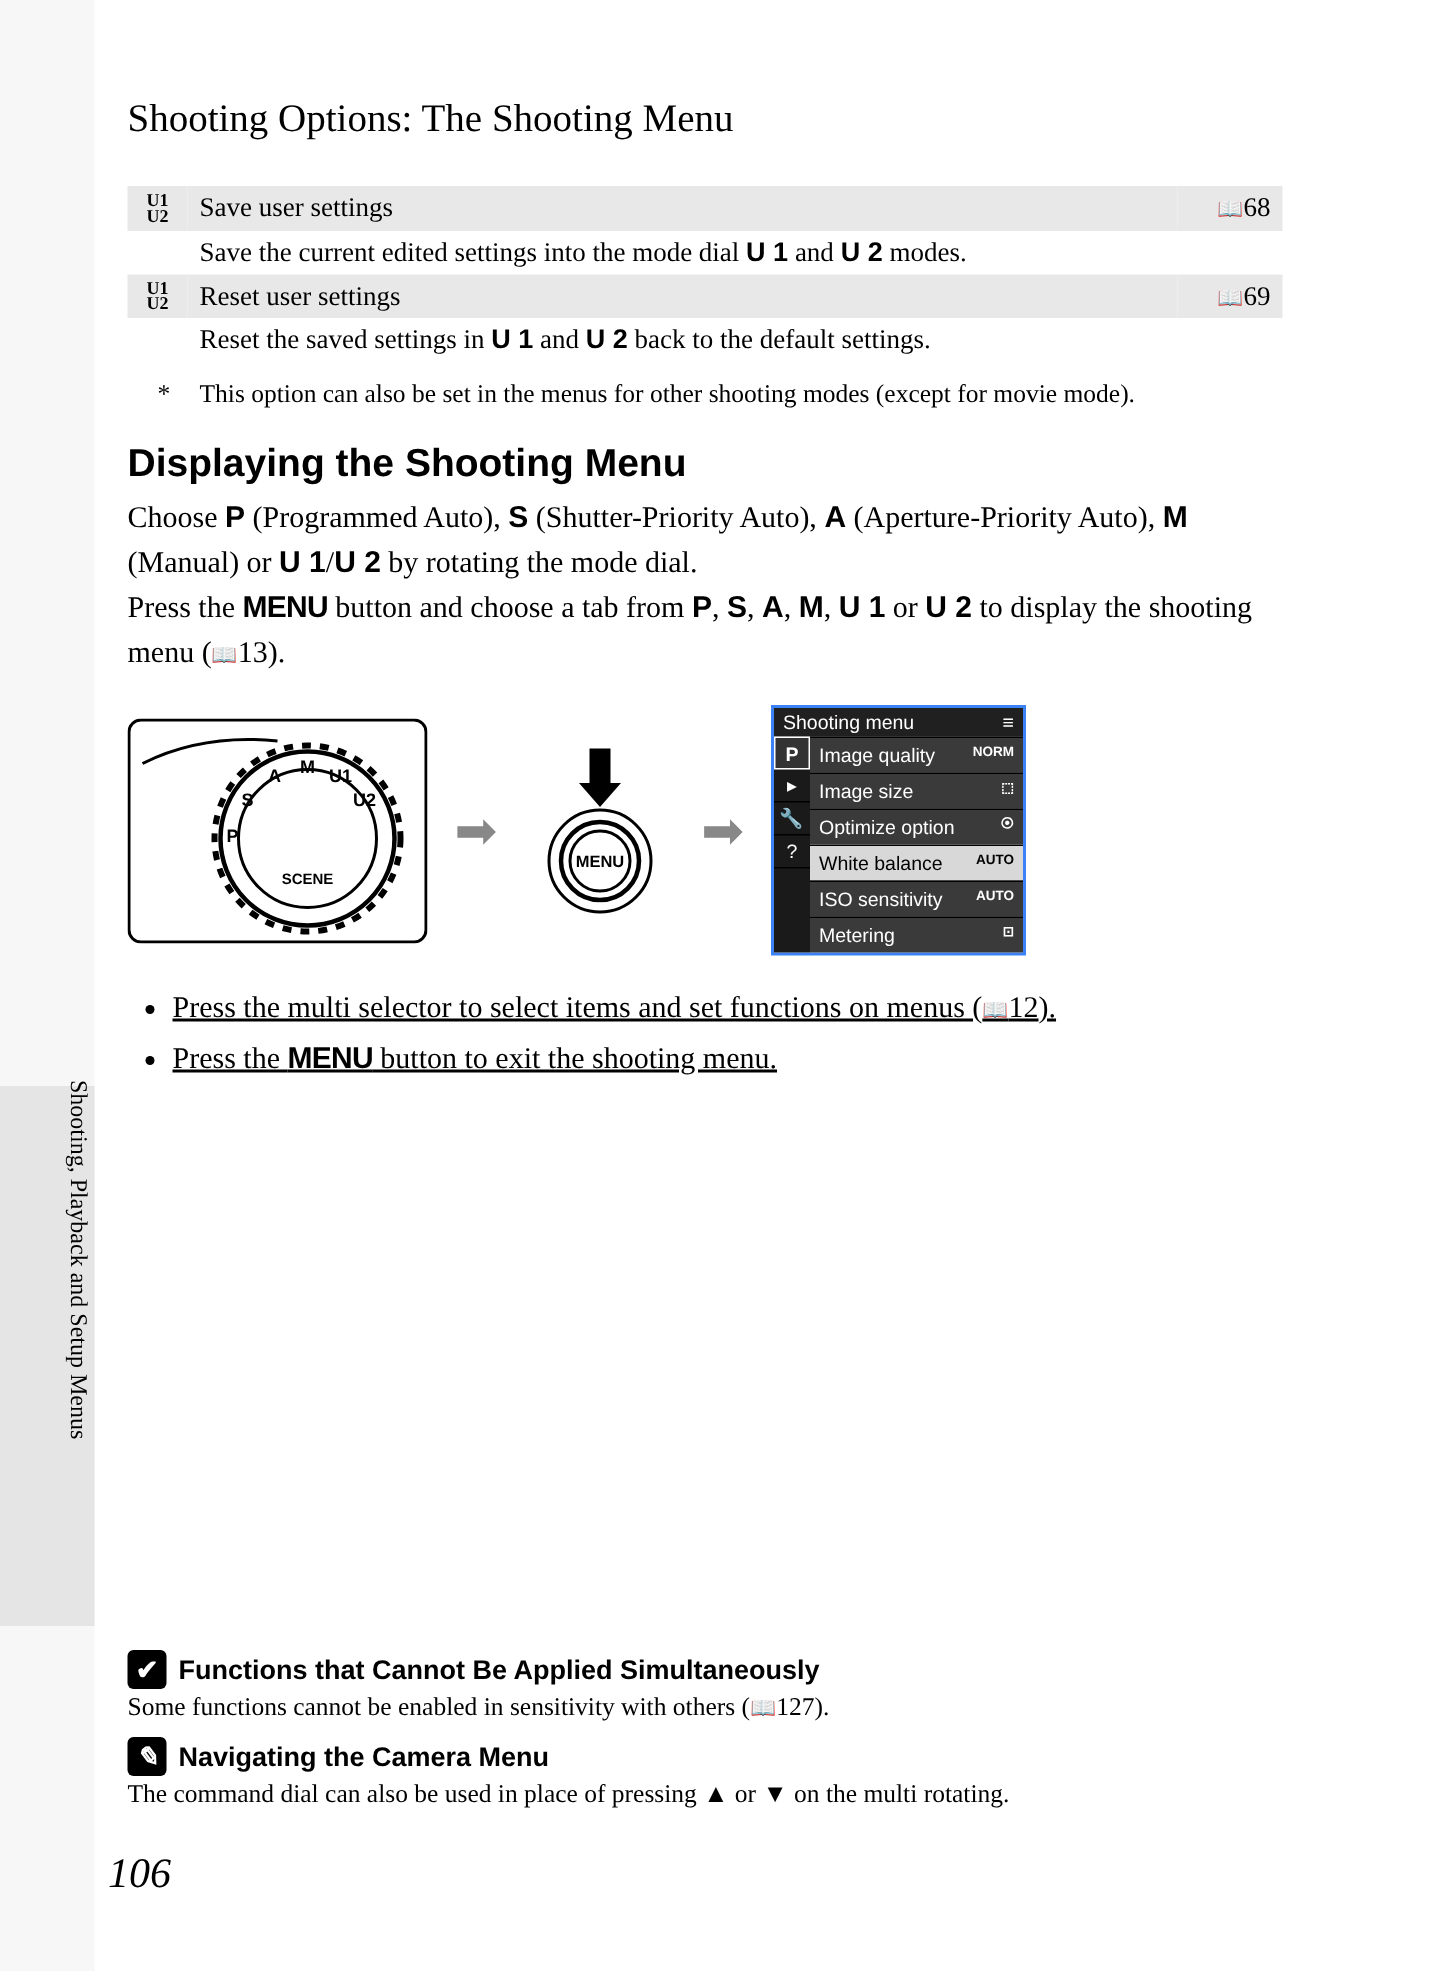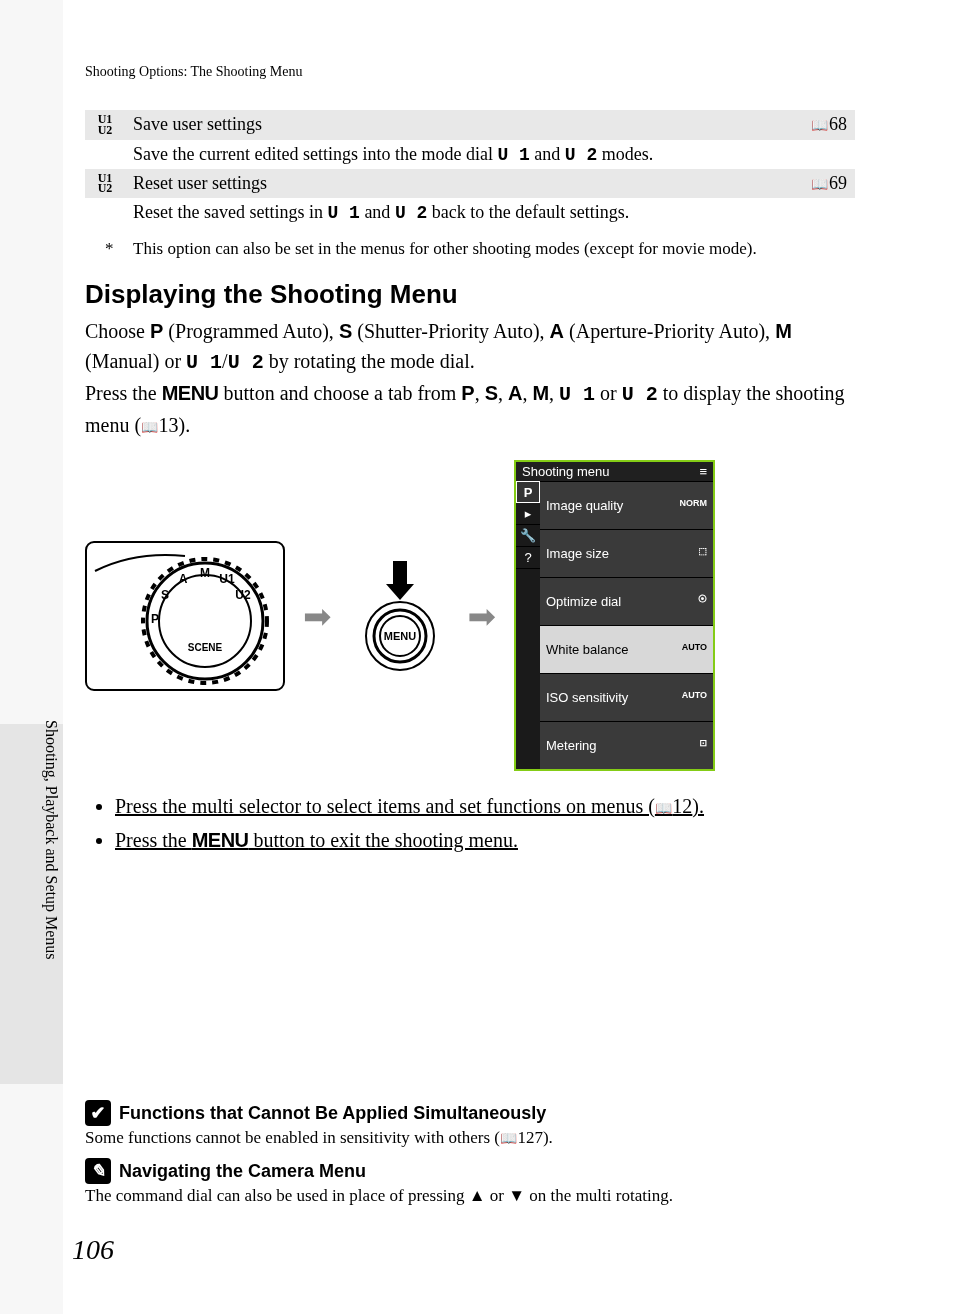--- a/index.html
+++ b/index.html
@@ -27,21 +27,21 @@
     height: 360px;
     background: #e5e5e5;
   }
   .content {
     position: absolute;
     left: 85px;
     top: 64px;
     width: 770px;
   }
   .section-title {
-    font-size: 14px;
+    font-size: 26px;
   }
   .menu-table {
     width: 100%;
     margin-top: 30px;
     border-collapse: collapse;
     font-size: 18px;
   }
   .menu-table td { padding: 4px 8px; vertical-align: middle; }
   .row-head { background: #e8e8e8; }
   .icon-cell { width: 40px; text-align: center; font-size: 12px; font-weight: bold; }
@@ -61,21 +61,21 @@
   }
   .para {
     font-size: 20px;
     line-height: 1.5;
   }
   .modeicon {
     font-family: Arial, sans-serif;
     font-weight: 900;
   }
   .u12 {
-    font-family: Liberation Mono, monospace;
+    font-family: Liberation Sans, sans-serif;
     font-weight: 900;
     letter-spacing: 0;
   }
   .menu-word {
     font-family: Arial, sans-serif;
     font-weight: 900;
     font-stretch: condensed;
     letter-spacing: -0.5px;
   }
   .illus-row {
@@ -137,36 +137,36 @@
     position: absolute;
     left: 72px;
     bottom: 48px;
     font-style: italic;
     font-size: 28px;
   }
   .book-small { font-size: 14px; }
 
   
   .screen {
-    width: 201px;
-    border: 2px solid #84cc16;
+    width: 170px;
+    border: 2px solid #3b82f6;
     font-family: Arial, sans-serif;
     font-size: 13px;
     color: #fff;
   }
   .screen-title {
     background: #202020; padding: 2px 6px;
     display: flex; justify-content: space-between;
   }
   .screen-body { display: flex; }
   .screen-tabs { width: 24px; background: #1a1a1a; }
   .screen-tabs div { height: 22px; text-align: center; line-height: 22px; border-bottom: 1px solid #000; }
   .screen-tabs .sel { background: #333; border: 1px solid #fff; font-weight: bold; }
   .screen-rows { flex: 1; }
-  .screen-rows .r { background: #3a3a3a; padding: 16px 6px; border-top: 1px solid #000; display:flex; justify-content: space-between; }
+  .screen-rows .r { background: #3a3a3a; padding: 4px 6px; border-top: 1px solid #000; display:flex; justify-content: space-between; }
   .screen-rows .r.sel { background: #d8d8d8; color: #000; }
   .rv { font-size: 9px; font-weight: bold; }
 </style>
 </head>
 <body>
 
 <div class="tab-bar">
   <div class="tab-dark"></div>
 </div>
 
@@ -262,21 +262,21 @@
         <div class="screen-rows">
           <div class="r">
               <span>Image quality</span>
               <span class="rv">NORM</span>
             </div>
           <div class="r">
               <span>Image size</span>
               <span class="rv">⬚</span>
             </div>
           <div class="r">
-              <span>Optimize dial</span>
+              <span>Optimize option</span>
               <span class="rv">⦿</span>
             </div>
           <div class="r sel">
               <span>White balance</span>
               <span class="rv">AUTO</span>
             </div>
           <div class="r">
               <span>ISO sensitivity</span>
               <span class="rv">AUTO</span>
             </div>

